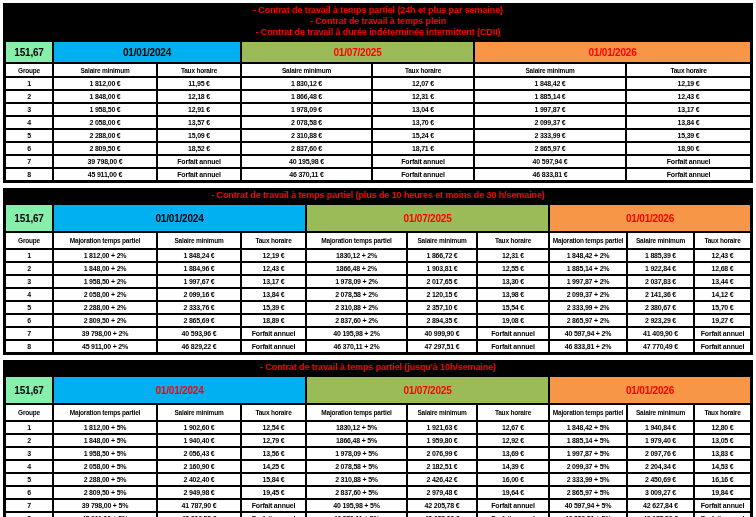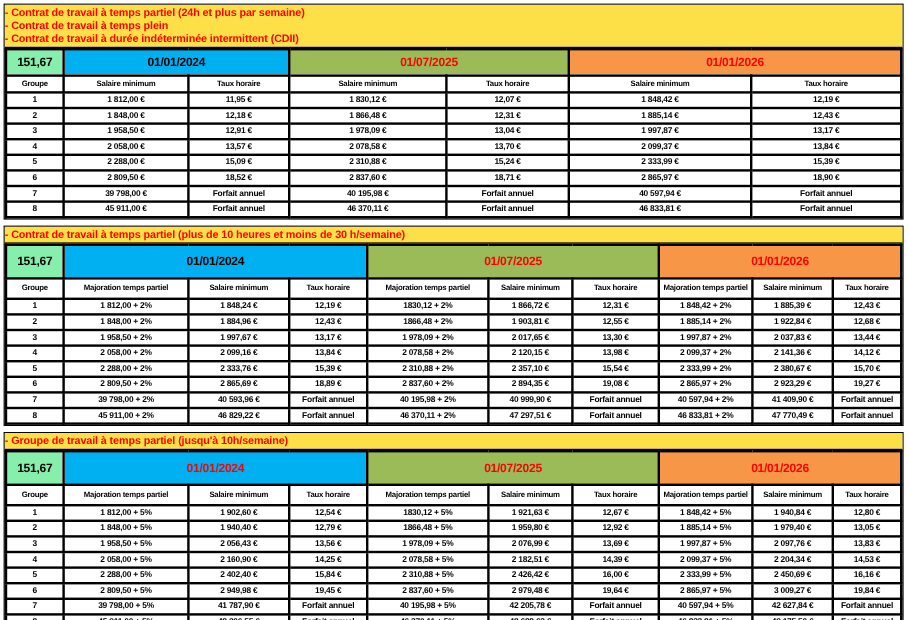--- a/index.html
+++ b/index.html
@@ -18,24 +18,24 @@
     padding: 3px;
     display: flex;
     flex-direction: column;
     gap: 5px;
   }
   section.table-block {
     border: 1px solid #000;
     background: #fff;
   }
   .title {
-    background: #fde047;
+    background: #000000;
     color: #FF0000;
     font-weight: bold;
-    text-align: left;
+    text-align: center;
     font-size: 9px;
     line-height: 11px;
     padding: 1px 0;
     border-bottom: 1px solid #000;
     letter-spacing: -0.1px;
   }
   table {
     width: 100%;
     border-collapse: collapse;
     table-layout: fixed;
@@ -323,21 +323,21 @@
             <td>46 833,81 + 2%</td>
             <td>47 770,49 €</td>
             <td>Forfait annuel</td>
           </tr>
         </tbody>
     </table>
   </section>
 
   <section class="table-block t2">
     <div class="title">
-        <div>- Groupe de travail à temps partiel (jusqu'à 10h/semaine)</div>
+        <div>- Contrat de travail à temps partiel (jusqu'à 10h/semaine)</div>
       </div>
     <table>
       <colgroup>
         <col style="width:48px">
           <col style="width:104px">
           <col style="width:84px">
           <col style="width:65px">
         <col style="width:101px">
           <col style="width:70px">
           <col style="width:72px">

